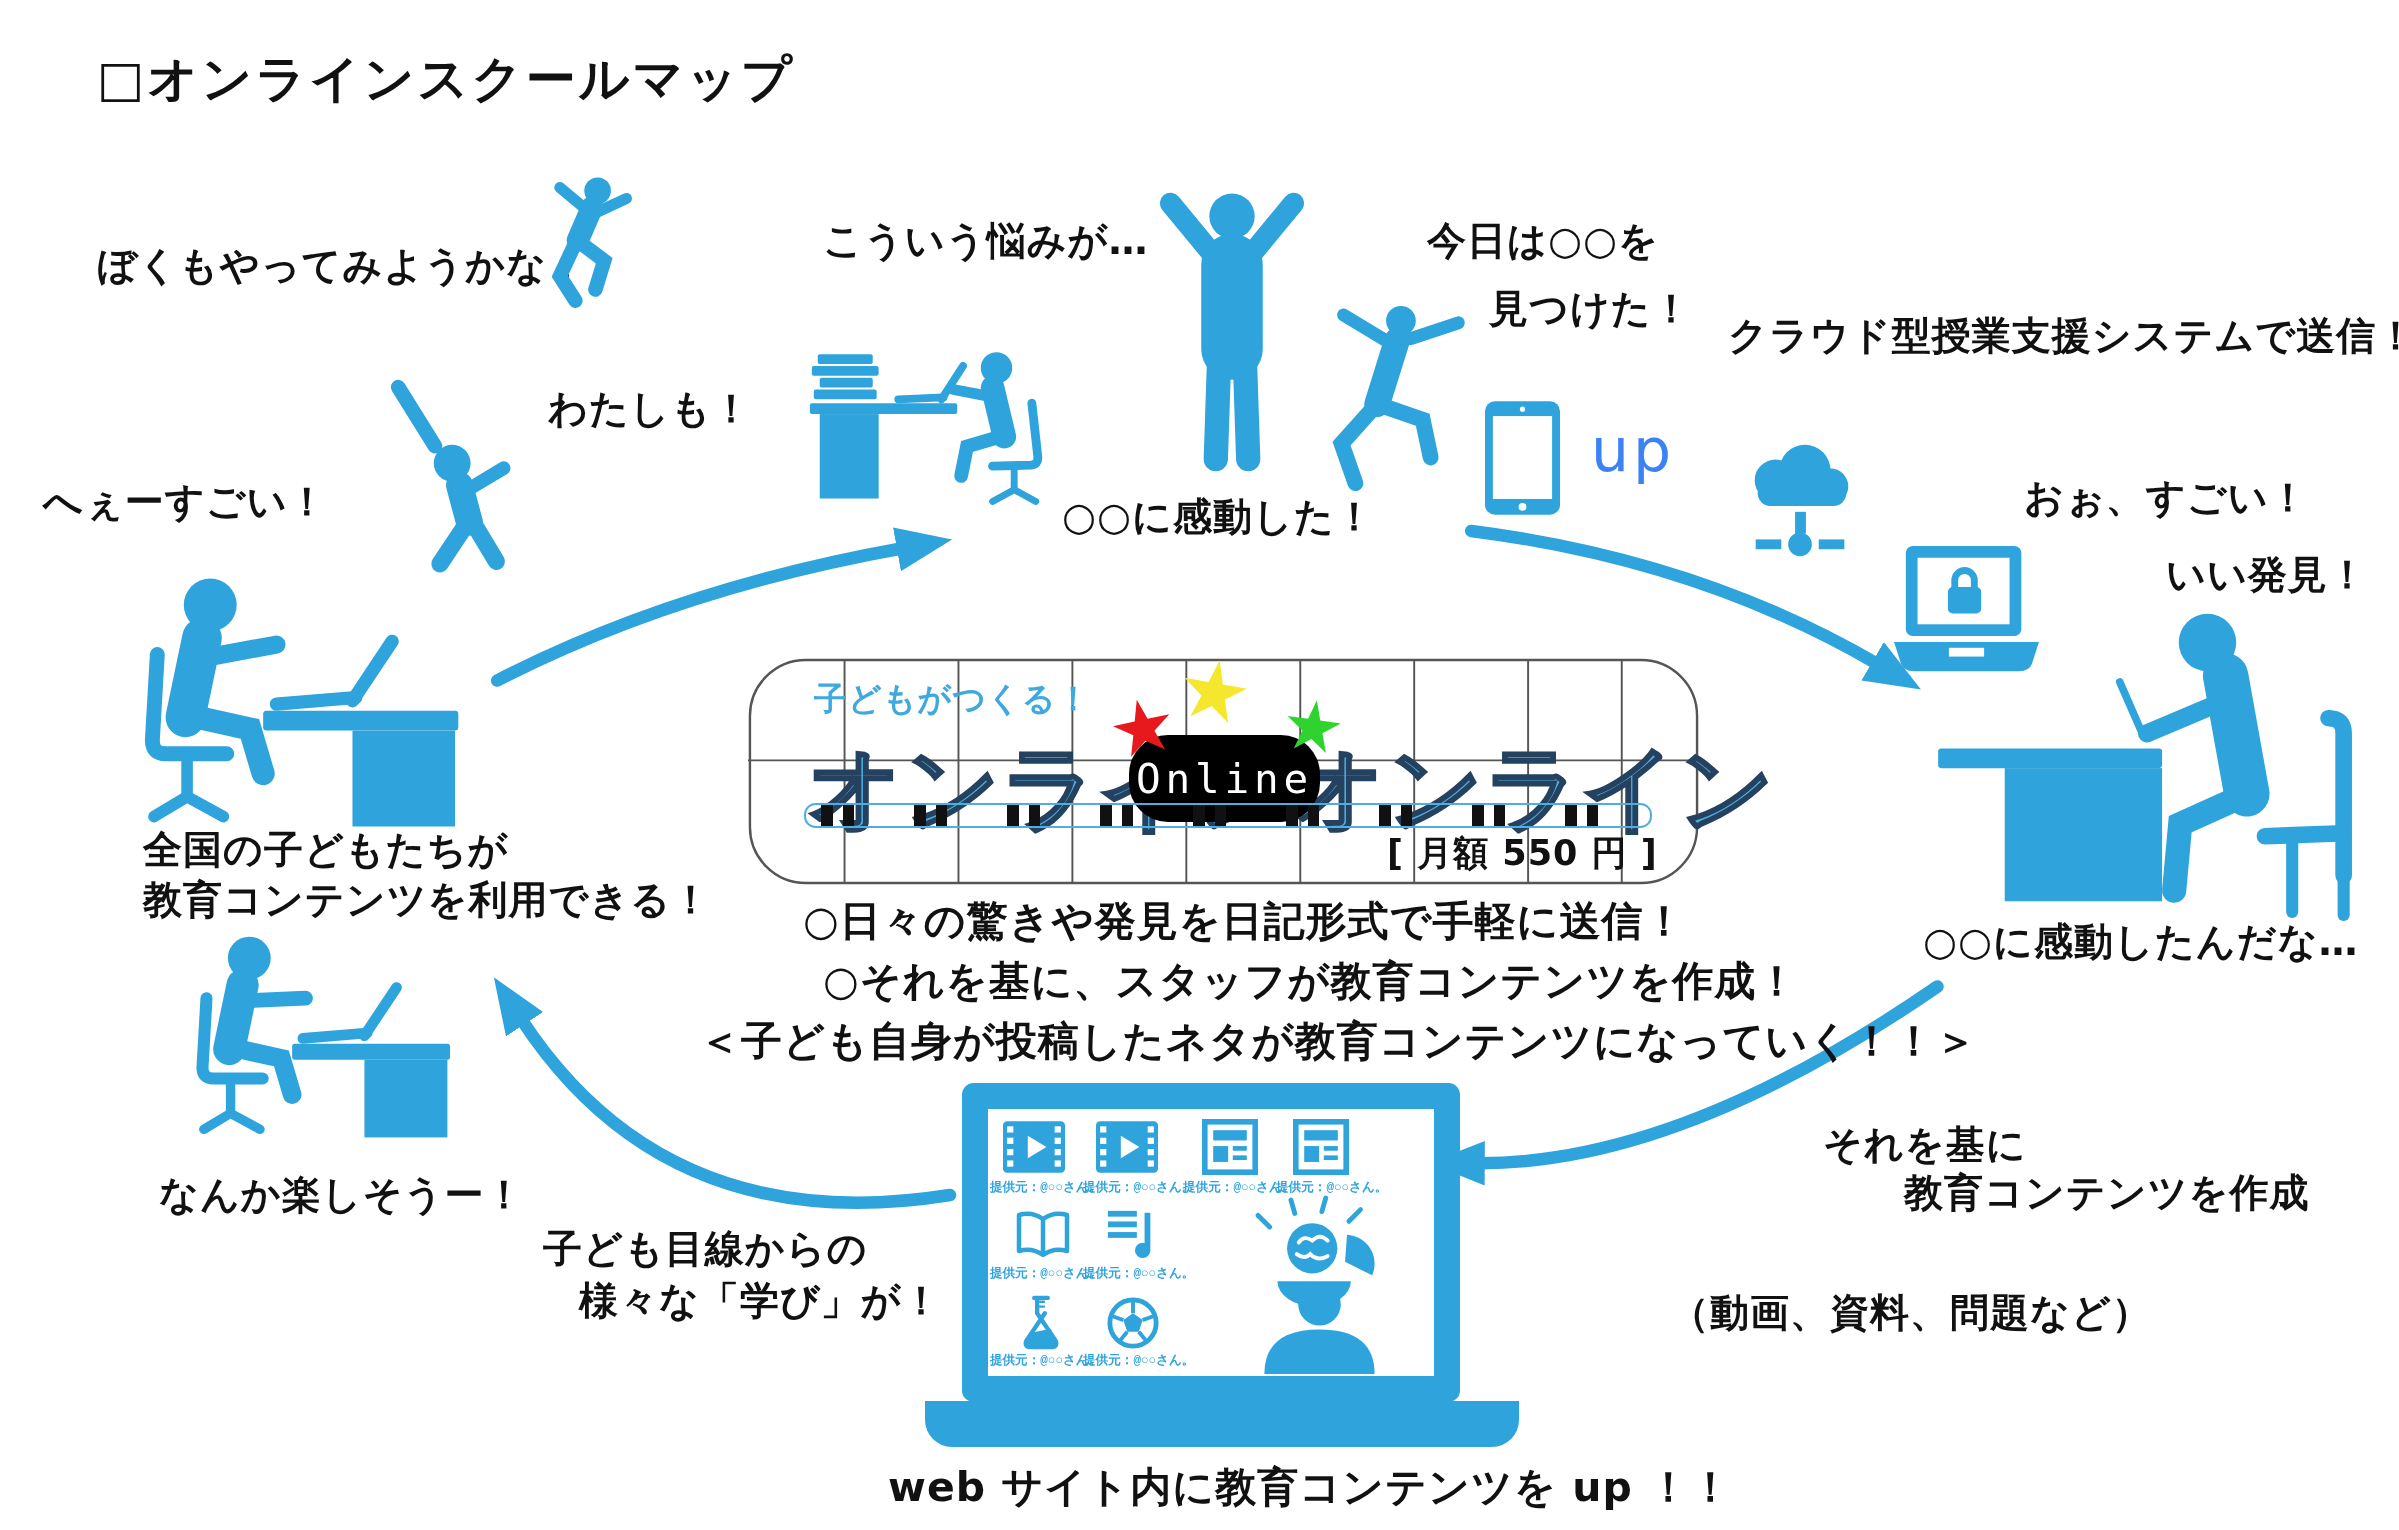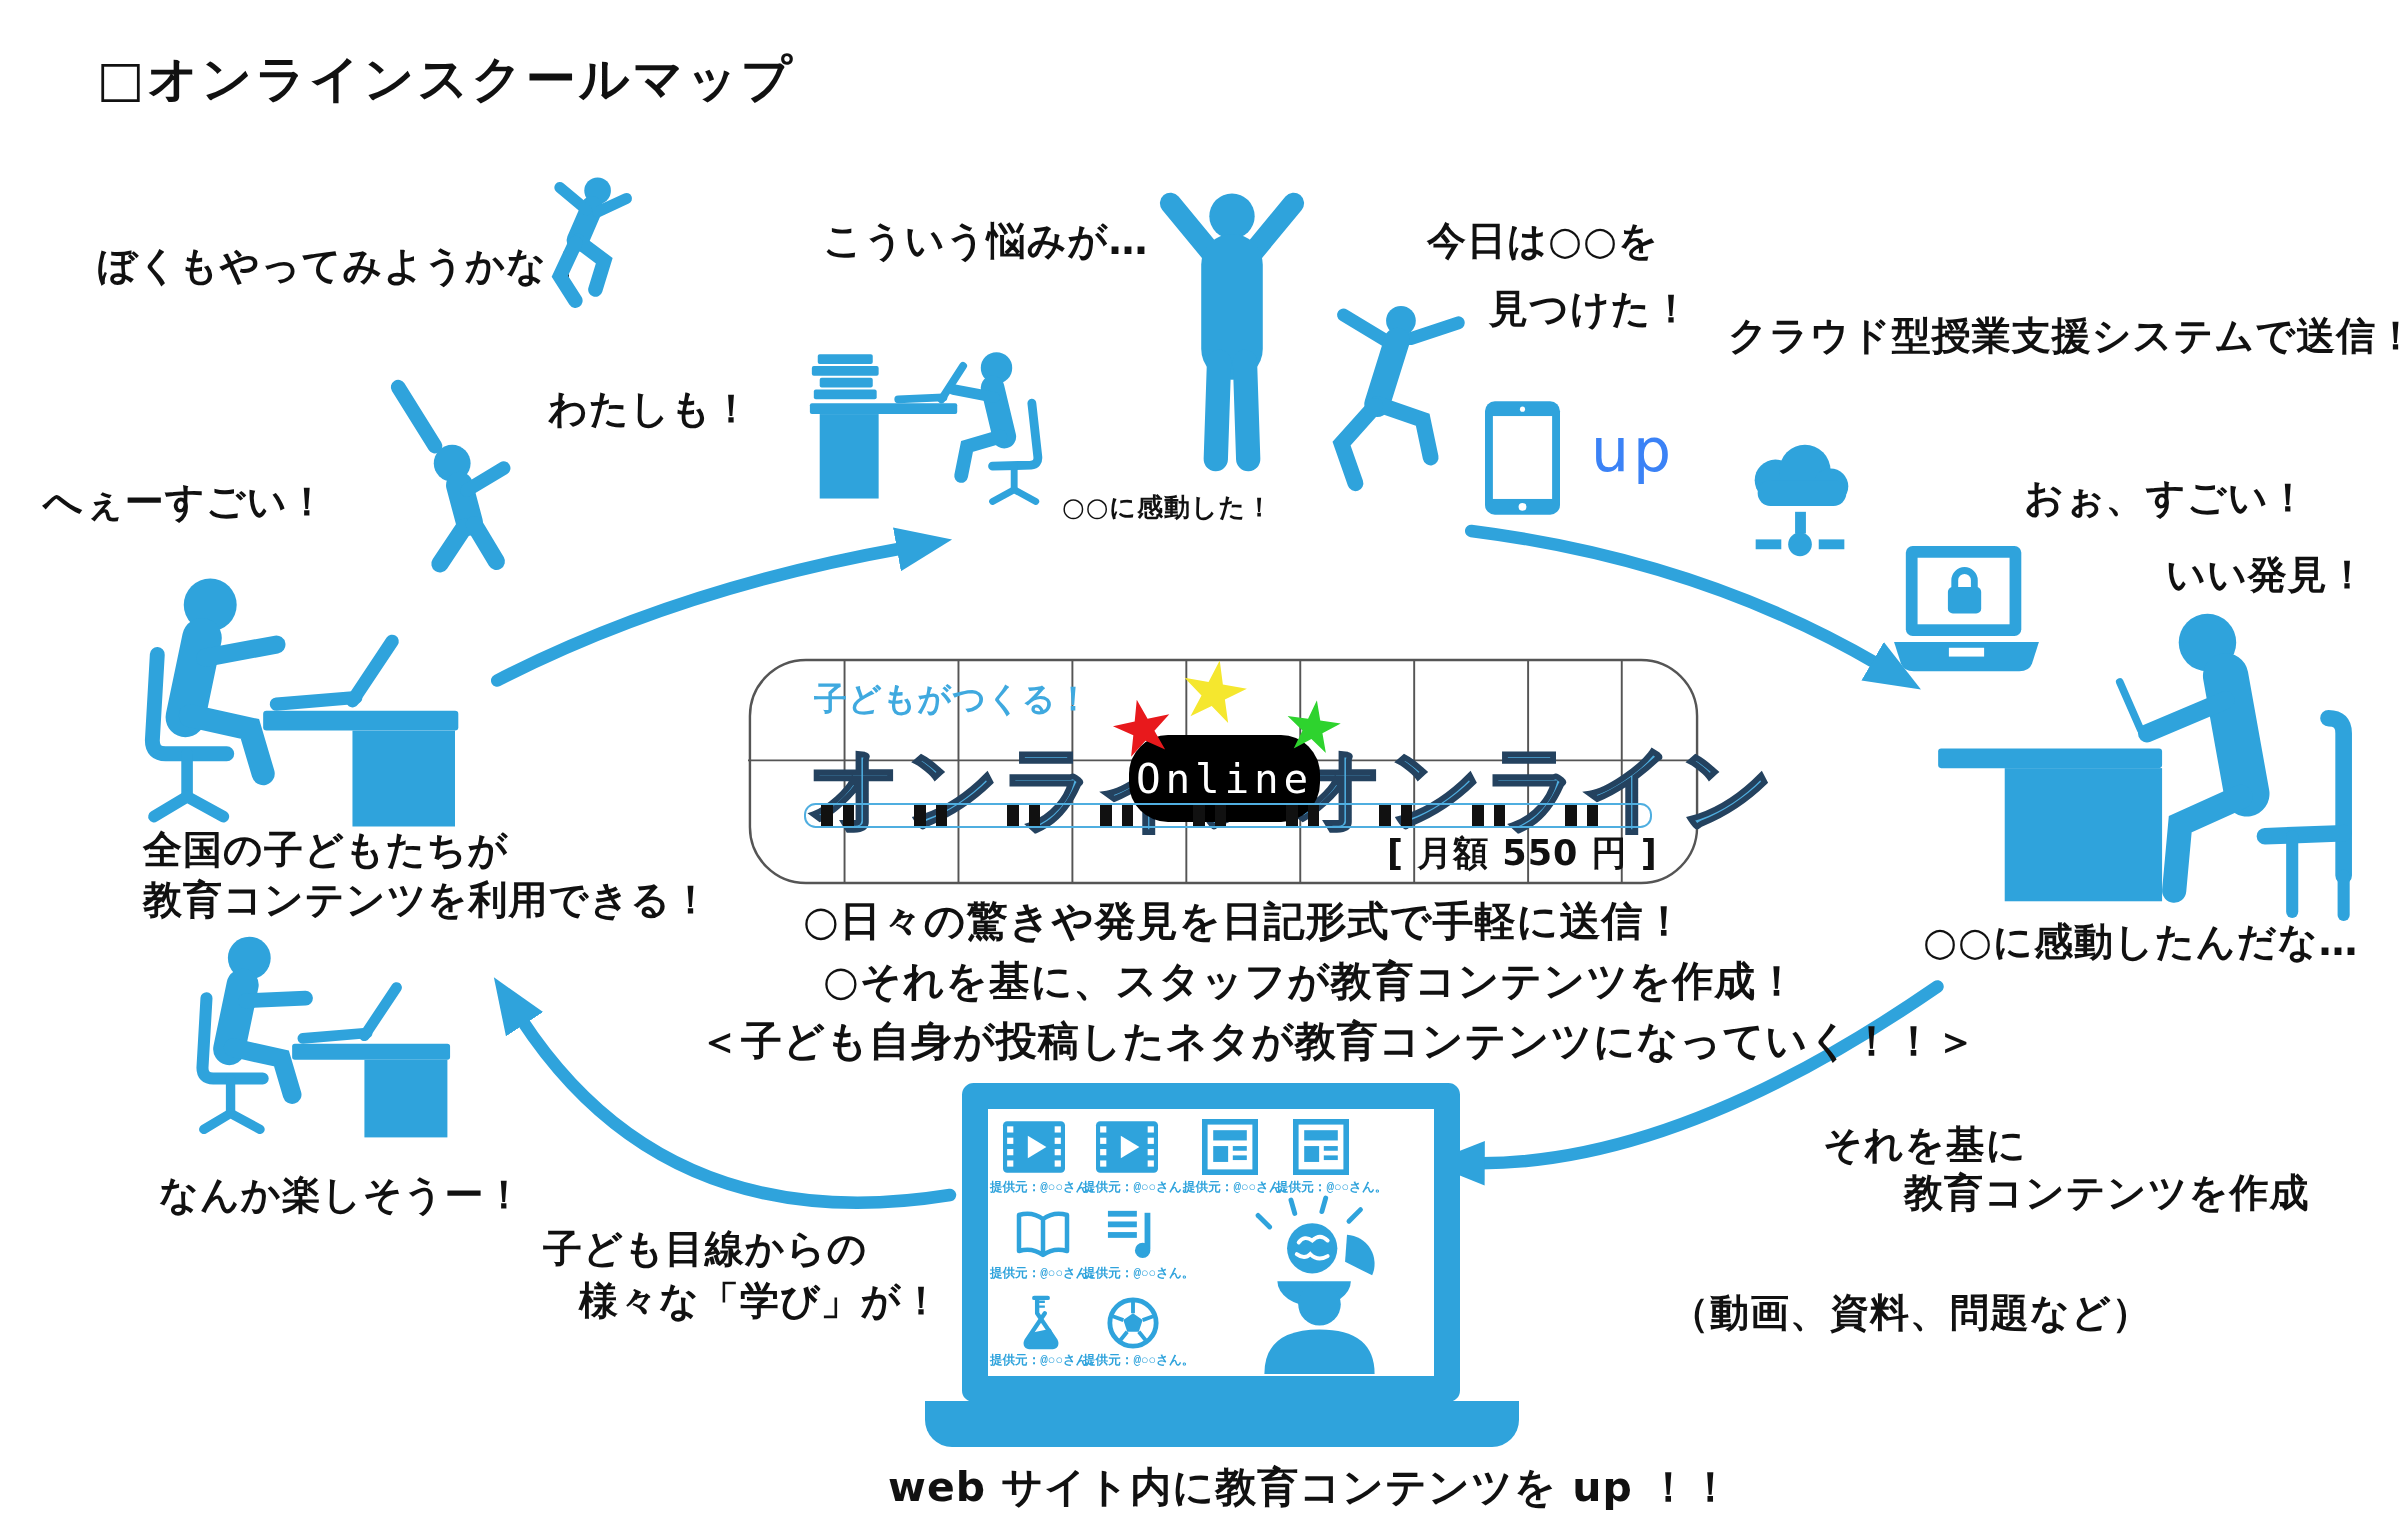--- a/index.html
+++ b/index.html
@@ -34,21 +34,21 @@
     <path d="M1524 550 Q1760 580 1945 688" marker-end="url(#ah)"></path>
     <path d="M2007 1022 Q1740 1206 1532 1205" marker-end="url(#ah)"></path>
     <path d="M984 1238 Q690 1285 540 1056" marker-end="url(#ah)"></path>
   </g>
 </svg>
 
 <div class="lbl" style="left:97px;top:239px;font-size:39px;">ぼくもやってみようかな！</div>
 <div class="lbl" style="left:548px;top:382px;font-size:39px;">わたしも！</div>
 <div class="lbl" style="left:43px;top:475px;font-size:39px;">へぇーすごい！</div>
 <div class="lbl" style="left:823px;top:214px;font-size:39px;">こういう悩みが…</div>
-<div class="lbl" style="left:1062px;top:490px;font-size:26px;">○○に感動した！</div>
+<div class="lbl" style="left:1062px;top:490px;font-size:39px;">○○に感動した！</div>
 <div class="lbl" style="left:1427px;top:214px;font-size:39px;">今日は○○を</div>
 <div class="lbl" style="left:1489px;top:282px;font-size:39px;">見つけた！</div>
 <div class="lbl" style="left:1728px;top:309px;font-size:39px;">クラウド型授業支援システムで送信！</div>
 <div class="lbl" style="left:2024px;top:471px;font-size:39px;">おぉ、すごい！</div>
 <div class="lbl" style="left:2166px;top:548px;font-size:39px;">いい発見！</div>
 <div class="lbl" style="left:1923px;top:915px;font-size:39px;">○○に感動したんだな…</div>
 <div class="lbl" style="left:1823px;top:1118px;font-size:39px;">それを基に</div>
 <div class="lbl" style="left:1904px;top:1166px;font-size:39px;">教育コンテンツを作成</div>
 <div class="lbl" style="left:1670px;top:1246px;font-size:39px;margin-top:40px;">（動画、資料、問題など）</div>
 <div class="lbl" style="left:143px;top:823px;font-size:39px;">全国の子どもたちが</div>

